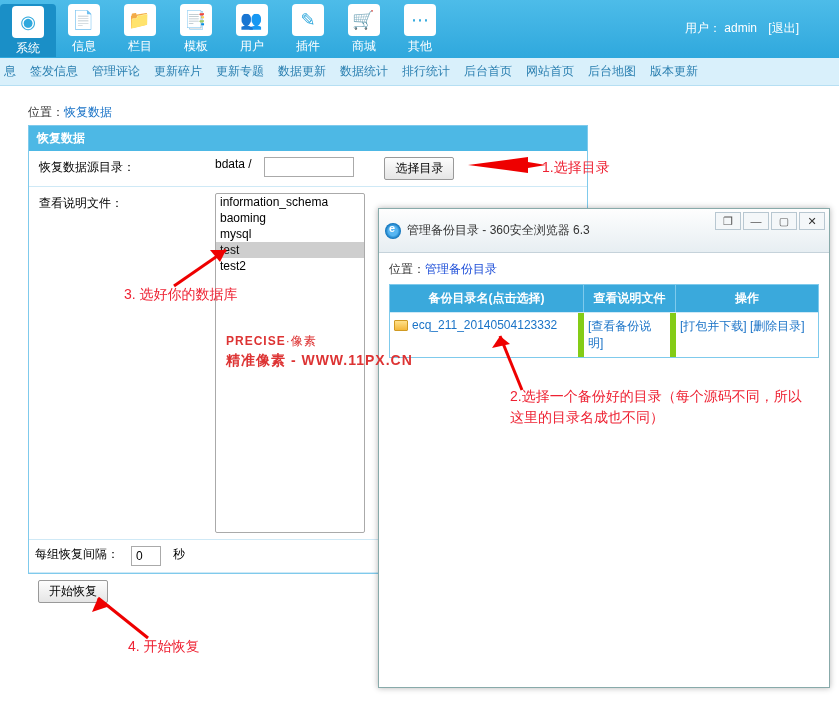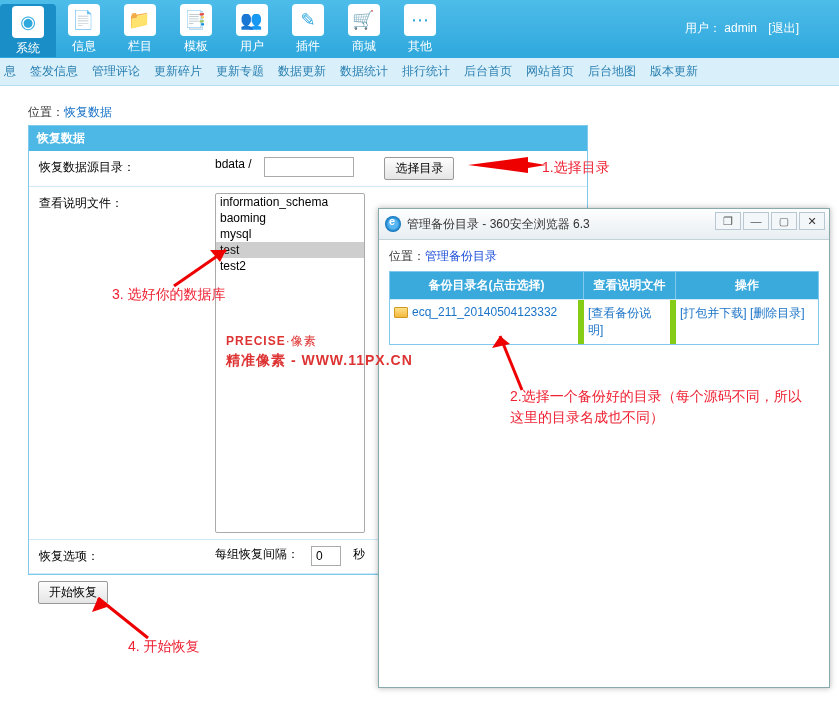--- a/index.html
+++ b/index.html
@@ -28,21 +28,21 @@
 .row { display:flex; border-bottom:1px solid #cfe9f6; }
 .row .lab { width:180px; padding:8px 10px; }
 .row .val { flex:1; padding:6px 6px; display:flex; align-items:flex-start; gap:12px;}
 input[type=text]{ border:1px solid #aaa; height:20px; padding:0 4px; font-size:12px;}
 select[multiple]{ width:150px; height:340px; border:1px solid #aaa; font-size:12px;}
 select option { padding:1px 4px;}
 .btn { background:linear-gradient(#fdfdfd,#e5e5e5); border:1px solid #999; padding:2px 10px; cursor:pointer; font-size:12px; border-radius:2px;}
 
 
 .popup { position:absolute; left:378px; top:208px; width:452px; height:480px; border:1px solid #8aa; background:#fff; box-shadow:0 0 6px rgba(0,0,0,.3);}
-.popup-titlebar { height:31px; background:linear-gradient(#fefefe,#e7eef2); border-bottom:1px solid #c5d2da; display:flex; align-items:center; padding:0 6px; gap:6px; position:relative;}
+.popup-titlebar { height:44px; background:linear-gradient(#fefefe,#e7eef2); border-bottom:1px solid #c5d2da; display:flex; align-items:center; padding:0 6px; gap:6px; position:relative;}
 .popup-titlebar .ie { width:16px; height:16px; background:radial-gradient(circle,#57b6f2 40%,#0a6fb8 70%); border-radius:50%; position:relative;}
 .popup-titlebar .ie:after{content:"e"; position:absolute; color:#fff; font-weight:bold; left:4px; top:-1px; font-size:11px;}
 .popup-title { color:#333; }
 .win-btns { position:absolute; right:4px; top:3px; display:flex; gap:2px;}
 .win-btn { width:26px; height:18px; border:1px solid #b8c7d1; background:#f4f7f9; display:flex; align-items:center; justify-content:center; font-size:11px; cursor:pointer; color:#555;}
 .win-btn.close{ color:#333;}
 .popup-inner { padding:8px 10px;}
 .popup-bc { margin-bottom:6px; color:#333;}
 .popup-bc a{ color:#1d4ed8; text-decoration:none;}
 .grid { border:1px solid #7fcaec;}
@@ -149,21 +149,20 @@
           <select multiple="" id="dbsel">
               <option value="information_schema">information_schema</option>
               <option value="baoming">baoming</option>
               <option value="mysql">mysql</option>
               <option value="test" selected="">test</option>
               <option value="test2">test2</option>
             </select>
         </div>
       </div>
       <div class="row">
-        <div class="lab">恢复选项：</div>
         <div class="val">
           <span>每组恢复间隔：</span>
           <input type="text" style="width: 30px; text-align: left;" value="0">
           <span>秒</span>
         </div>
       </div>
     </div>
   </div>
   <div style="padding:6px 0 0 10px;">
     <button class="btn">开始恢复</button>
@@ -204,21 +203,21 @@
 <svg class="arrow-svg" style="left:468px; top:155px;" width="80" height="24">
     <polygon points="0,10 60,2 60,7 78,10 60,13 60,18" fill="#e00"></polygon>
   </svg>
 
 <div class="ann" style="left:510px; top:386px; width:300px; line-height:1.5;">2.选择一个备份好的目录（每个源码不同，所以这里的目录名成也不同）</div>
 <svg class="arrow-svg" style="left:492px; top:330px;" width="40" height="70">
     <line x1="30" y1="60" x2="8" y2="6" stroke="#e00" stroke-width="3"></line>
     <polygon points="8,6 0,18 18,14" fill="#e00"></polygon>
   </svg>
 
-<div class="ann" style="left:112px; top:286px;">3. 选好你的数据库</div>
+<div class="ann" style="left:124px; top:286px;">3. 选好你的数据库</div>
 <svg class="arrow-svg" style="left:170px; top:242px;" width="70" height="48">
     <line x1="4" y1="44" x2="56" y2="8" stroke="#e00" stroke-width="3"></line>
     <polygon points="56,8 40,8 50,20" fill="#e00"></polygon>
   </svg>
 
 <div class="ann" style="left:128px; top:638px;">4. 开始恢复</div>
 <svg class="arrow-svg" style="left:88px; top:592px;" width="70" height="50">
     <line x1="60" y1="46" x2="10" y2="6" stroke="#e00" stroke-width="3"></line>
     <polygon points="10,6 4,20 22,14" fill="#e00"></polygon>
   </svg>

